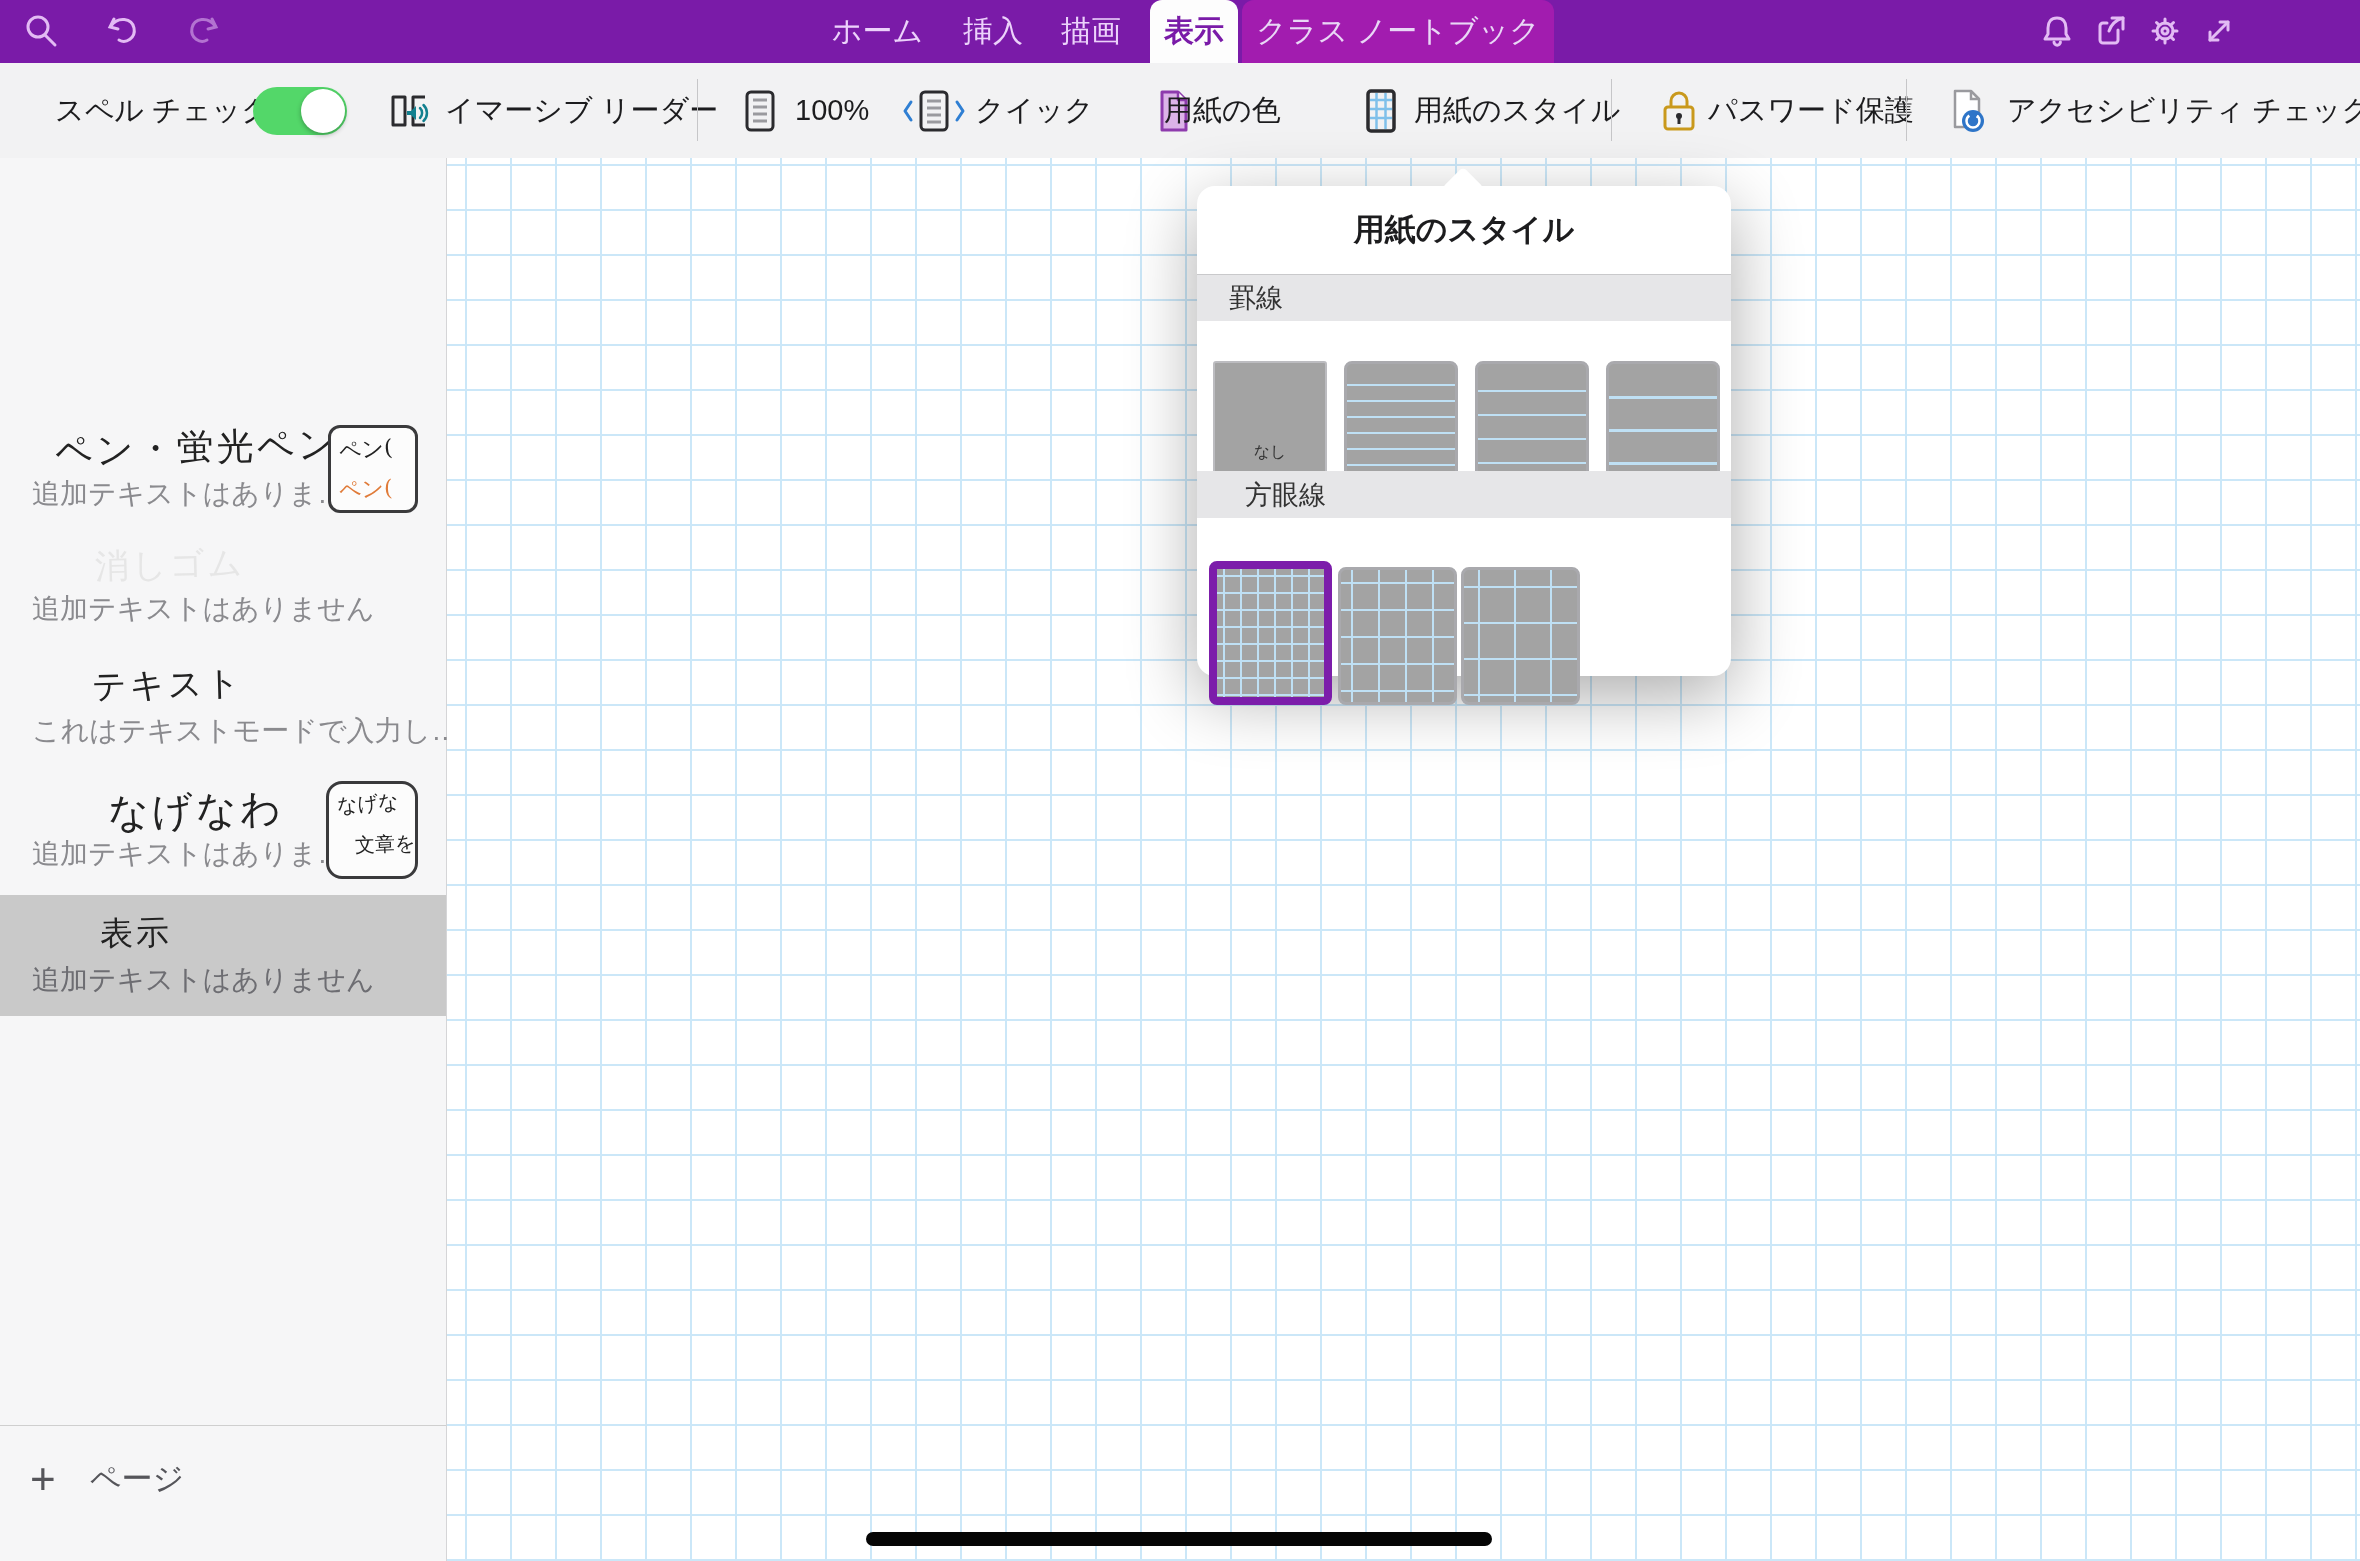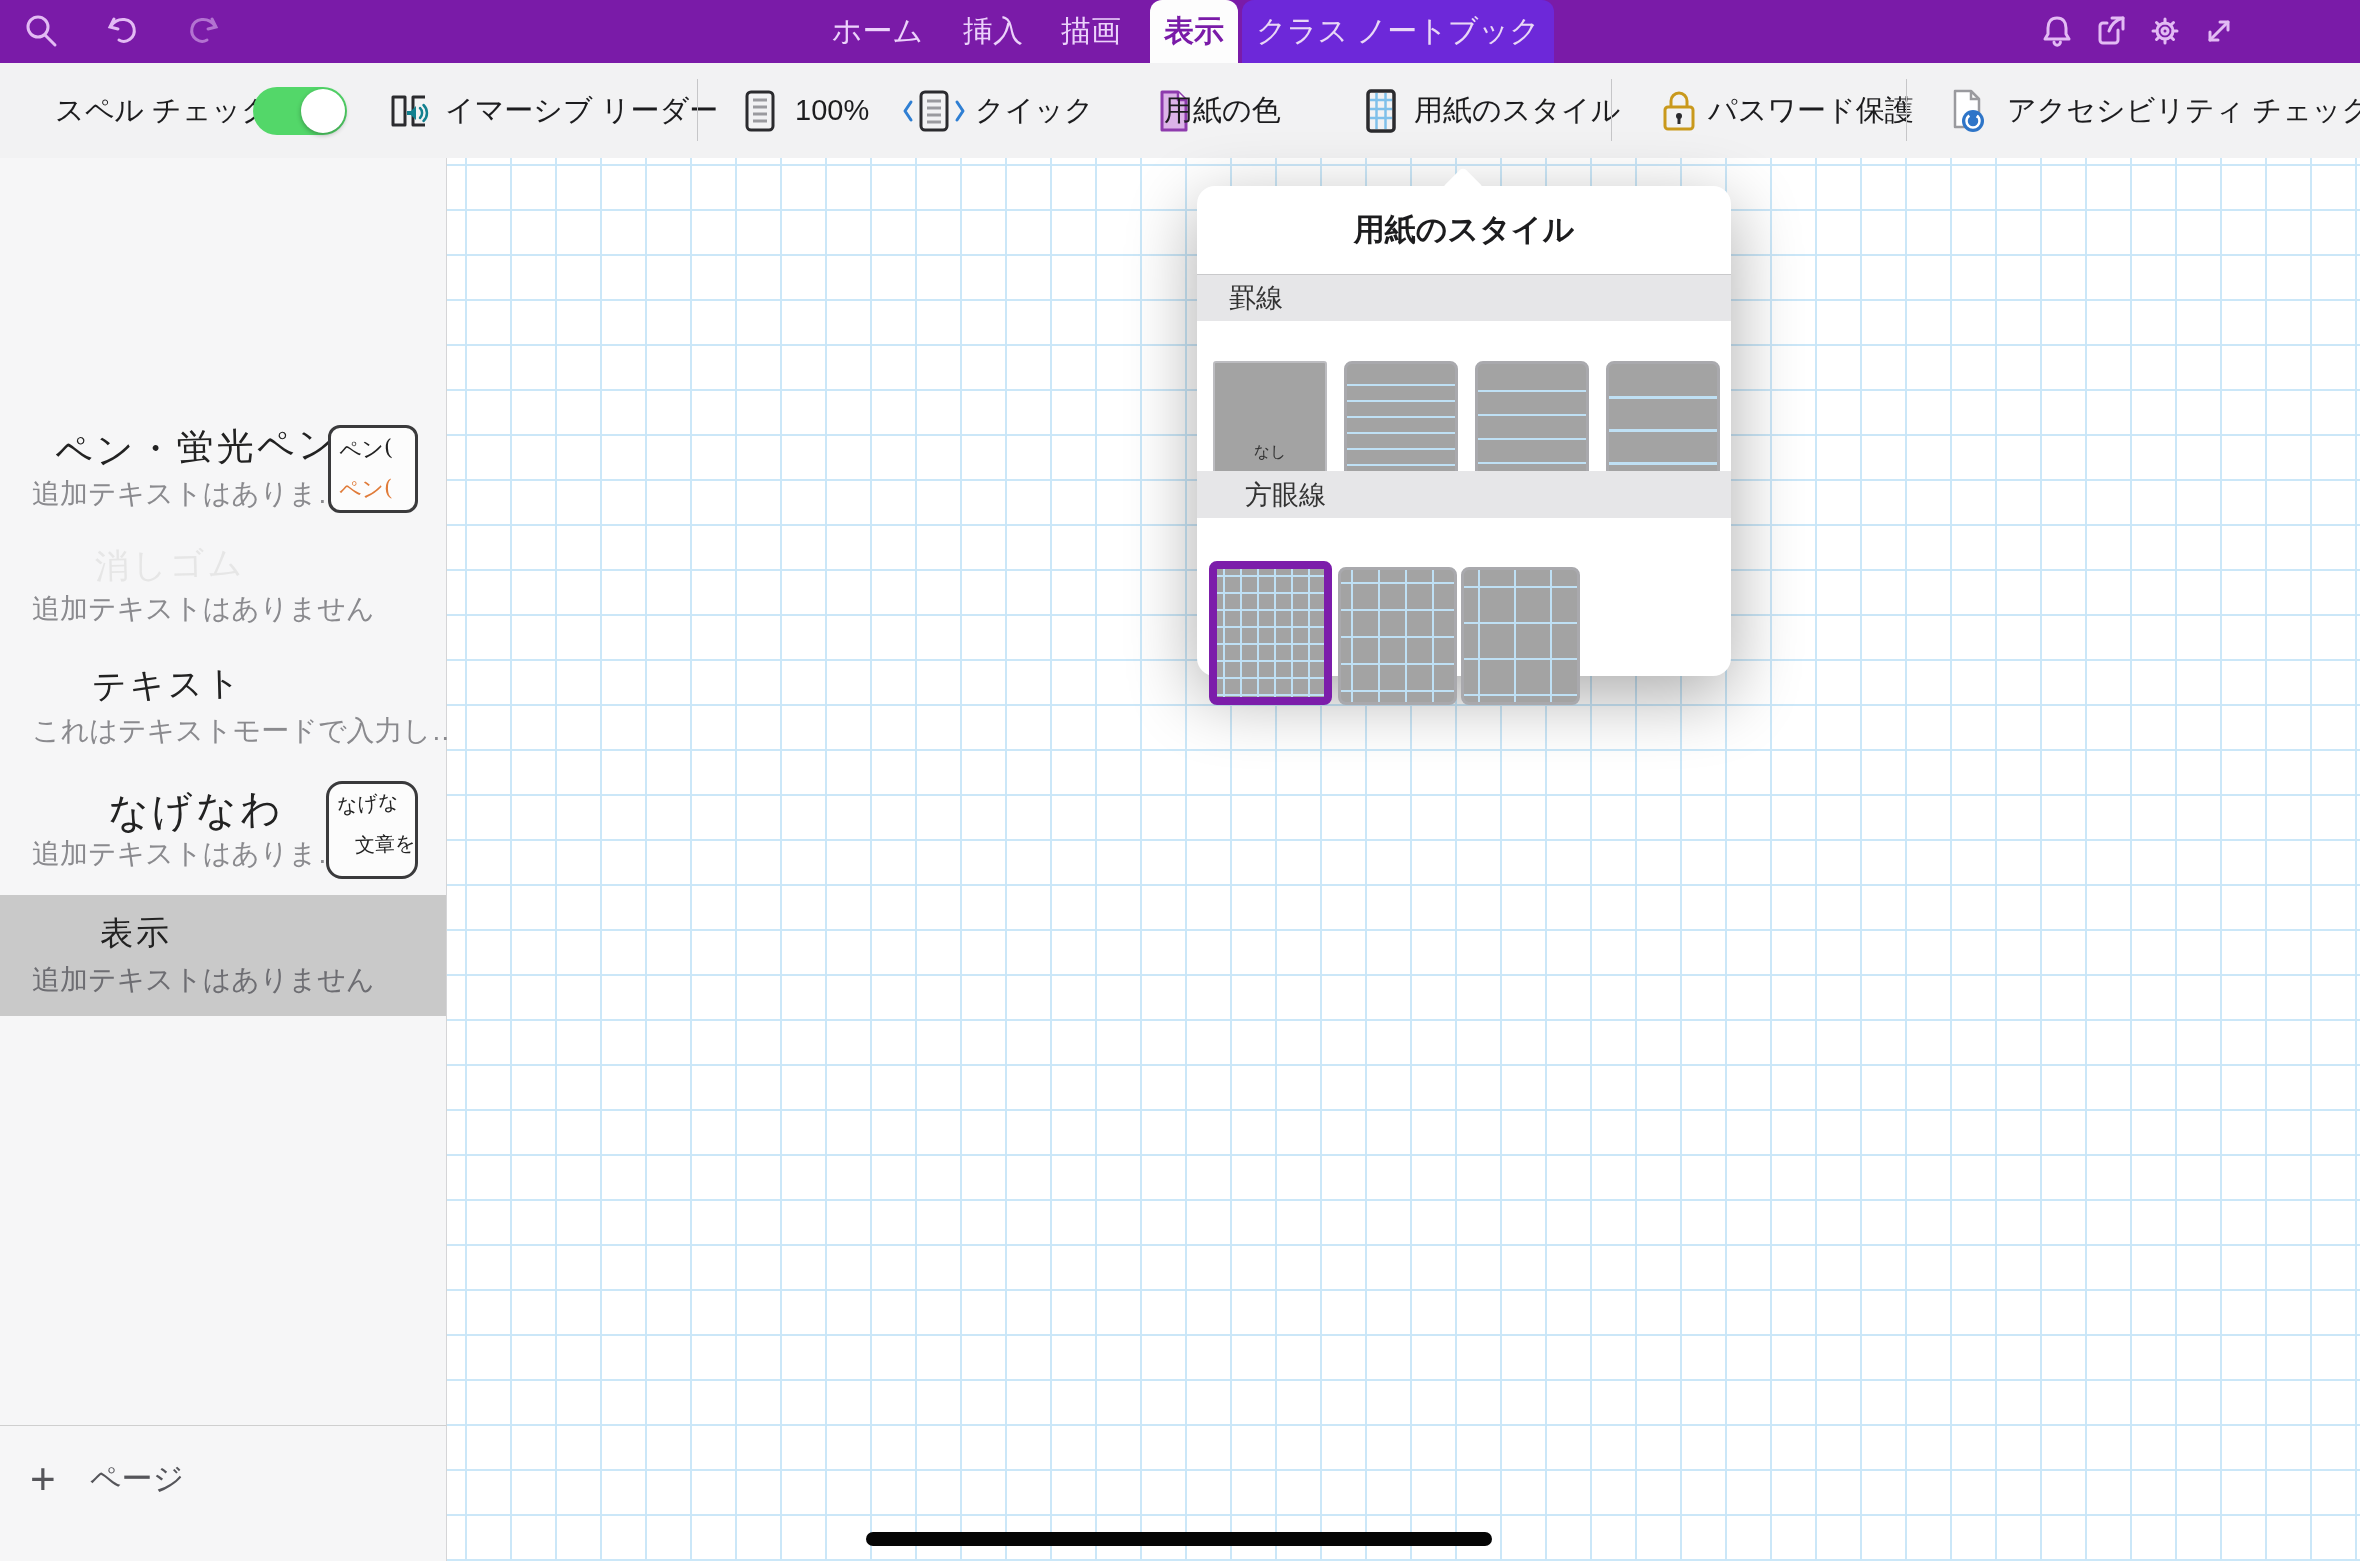--- a/index.html
+++ b/index.html
@@ -8,21 +8,21 @@
 
   
   .titlebar{position:absolute;left:0;top:0;width:2360px;height:63px;background:#7a1ba8;}
   .tb-icon{position:absolute;top:12px;width:38px;height:38px;}
   .tb-icon svg{width:100%;height:100%;}
   .tabs{position:absolute;left:0;top:0;height:63px;width:100%;}
   .tab{position:absolute;top:0;height:63px;display:flex;align-items:center;justify-content:center;
        font-size:30px;color:#ecd2fb;white-space:nowrap;}
   .tab.plain{background:transparent;}
   .tab.active{background:#fdfdfd;border-radius:12px 12px 0 0;color:#7a1ba8;font-weight:bold;}
-  .tab.dark{background:#6d28d9;border-radius:12px 12px 0 0;color:#e9d7f6;}
+  .tab.dark{background:#a21caf;border-radius:12px 12px 0 0;color:#e9d7f6;}
 
   
   .toolbar{position:absolute;left:0;top:63px;width:2360px;height:95px;background:#f2f2f3;
            border-bottom:1px solid #e3e3e5;}
   .tool-label{position:absolute;top:0;height:95px;display:flex;align-items:center;
               font-size:29px;color:#1c1c1e;white-space:nowrap;}
   .tool-icon{position:absolute;top:24px;width:48px;height:48px;}
   .tool-icon svg{width:100%;height:100%;}
   .tb-sep{position:absolute;top:16px;width:1px;height:62px;background:#c6c6c8;}
   .toggle{position:absolute;left:253px;top:24px;width:94px;height:48px;border-radius:24px;

